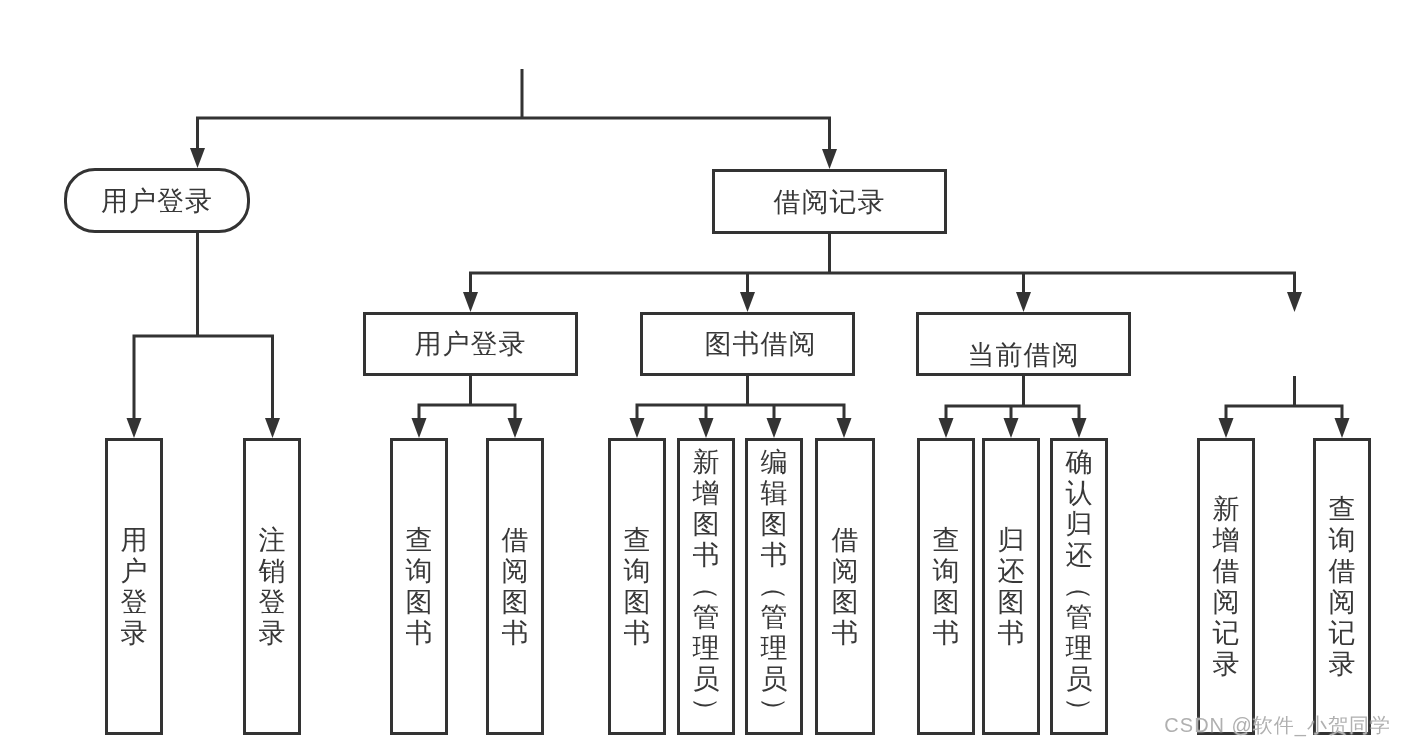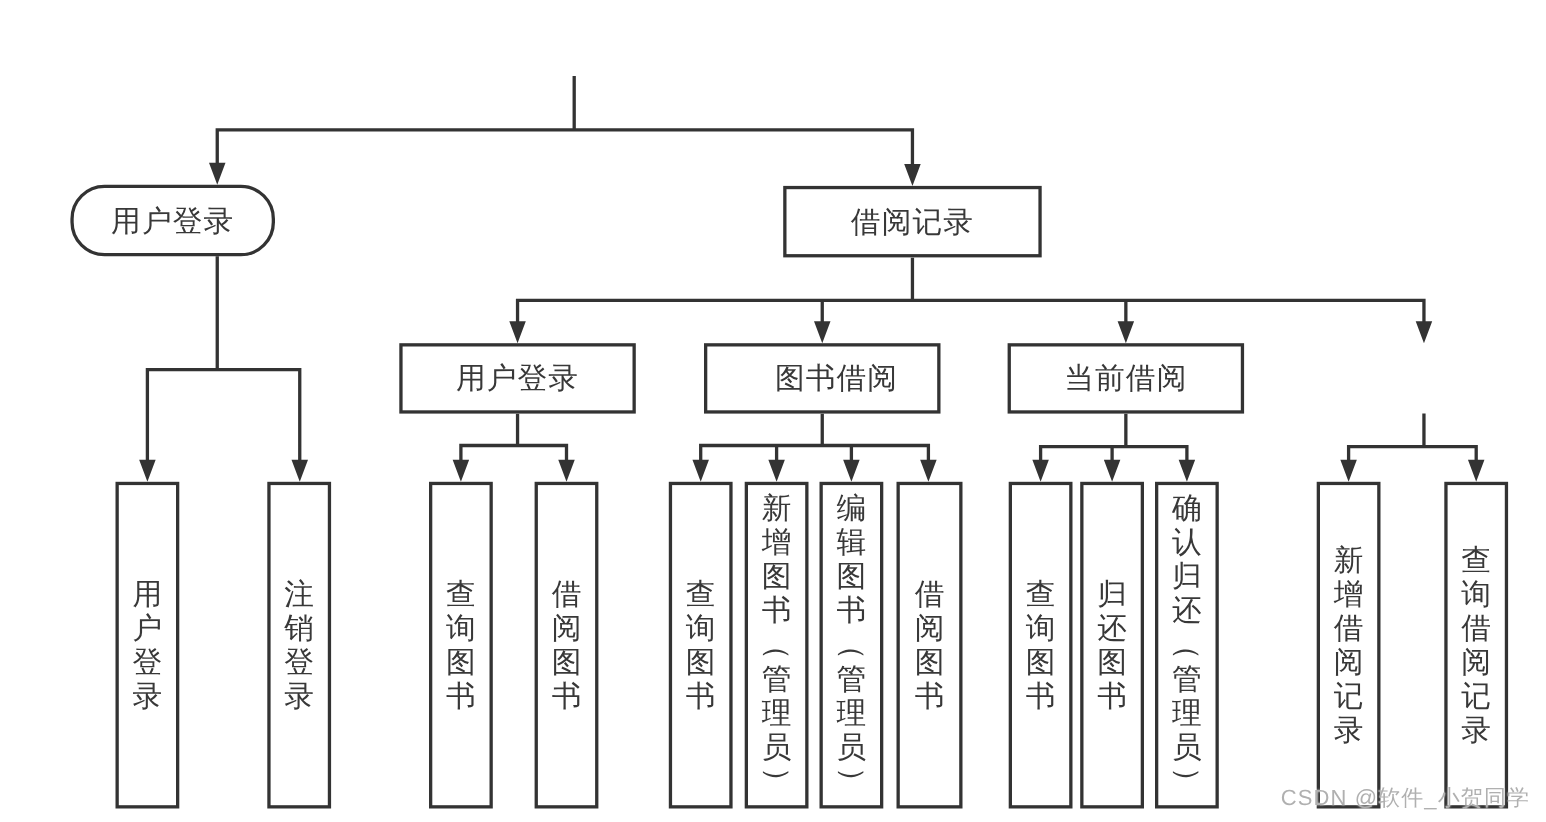--- a/index.html
+++ b/index.html
@@ -29,21 +29,21 @@
     color: #383838;
     z-index: 2;
   }
   .node .hlabel { white-space: nowrap; letter-spacing: 1px; }
   .root-node  { left: 21px;  top: 13px;  width: 1002px; height: 57px; }
   .l2-a       { left: 64px;  top: 168px; width: 186px;  height: 65px; border-radius: 31px; }
   .l2-b       { left: 712px; top: 169px; width: 235px;  height: 65px; }
   .l3         { top: 312px; width: 215px; height: 64px; }
   .l3-1 { left: 363px; }
   .l3-2 { left: 640px; padding-left: 26px; }
-  .l3-3 { left: 916px; }
+  .l3-3 { left: 916px; align-items: flex-end; }
   .l3-4 { left: 1187px; }
   .leaf { top: 438px; width: 58px; height: 297px; }
   .leaf-a1 { left: 105px; }  .leaf-a2 { left: 243px; }
   .leaf-b1 { left: 390px; }  .leaf-b2 { left: 486px; }
   .leaf-c1 { left: 608px; }  .leaf-c2 { left: 677px; }
   .leaf-c3 { left: 745px; }  .leaf-c4 { left: 815px; width: 60px; }
   .leaf-d1 { left: 917px; }  .leaf-d2 { left: 982px; }  .leaf-d3 { left: 1050px; }
   .leaf-e1 { left: 1197px; } .leaf-e2 { left: 1313px; }
   .vtext {
     display: flex;

